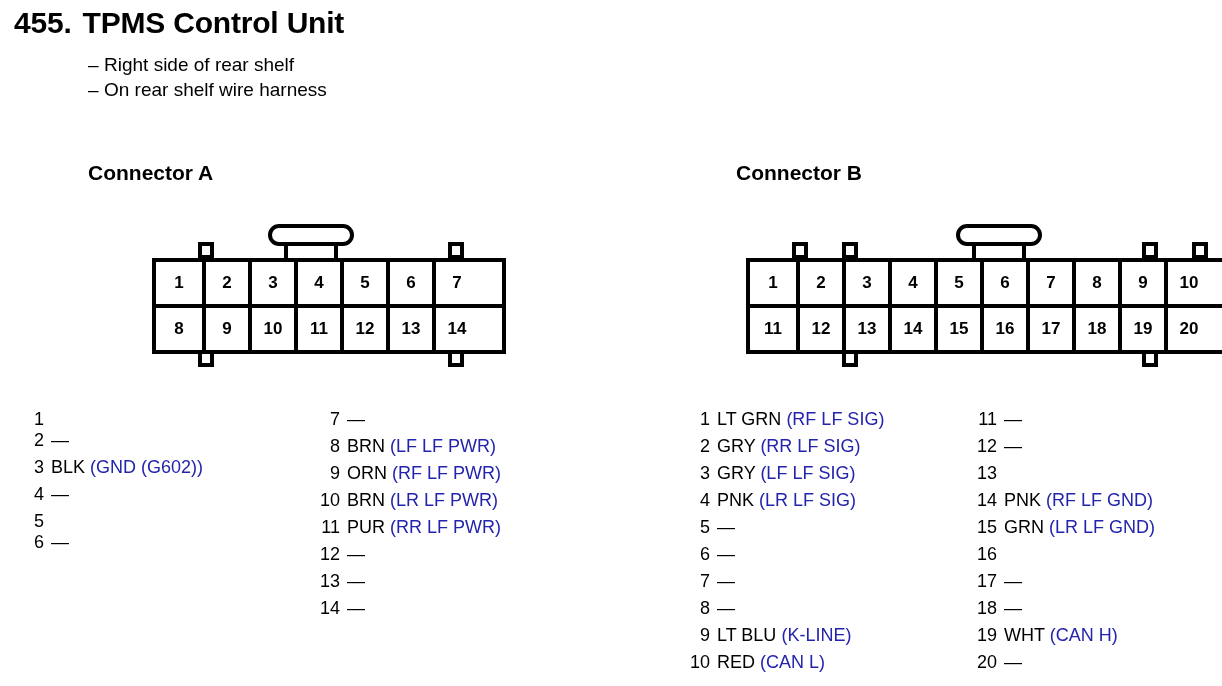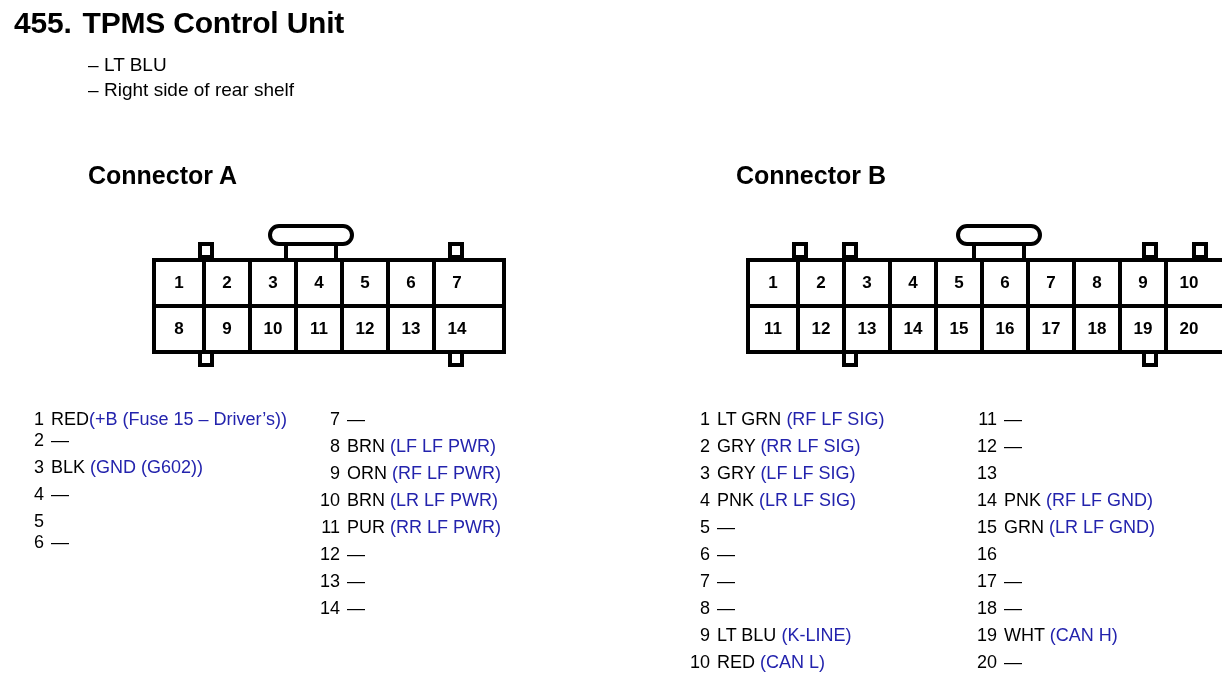--- a/index.html
+++ b/index.html
@@ -43,21 +43,21 @@
     white-space: nowrap;
   }
   #subtitle-list .dash {
     display: inline-block;
     width: 16px;
   }
 
   
   .connector-heading {
     position: absolute;
-    font-size: 25px;
+    font-size: 21px;
     font-weight: bold;
     white-space: nowrap;
   }
   #heading-a { left: 88px;  top: 161px; }
   #heading-b { left: 736px; top: 161px; }
 
   
   .connector-fig {
     position: absolute;
   }
@@ -177,22 +177,22 @@
   }
 </style>
 </head>
 <body>
 
 <div id="page-title">
   <span class="num">455.</span><span>TPMS Control Unit</span>
 </div>
 
 <div id="subtitle-list">
-    <div class="bullet-row"><span class="dash">–</span><span>LT BLU</span></div>
     <div class="bullet-row"><span class="dash">–</span><span>Right side of rear shelf</span></div>
+    <div class="bullet-row"><span class="dash">–</span><span>On rear shelf wire harness</span></div>
   </div>
 
 <div class="connector-heading" id="heading-a">Connector A</div>
 <div class="connector-fig" id="fig-a">
     <div class="tab top" style="left: 58px;"></div>
     <div class="tab top" style="left: 308px;"></div>
     <div class="tab bottom" style="left: 58px;"></div>
     <div class="tab bottom" style="left: 308px;"></div>
     <div class="clip" style="left: 128px; top: 0px;">
       <div class="neck"></div>
@@ -256,21 +256,20 @@
         <div class="conn-cell">18</div>
         <div class="conn-cell">19</div>
         <div class="conn-cell">20</div>
       </div>
     </div>
   </div>
 
 <div class="pin-list" id="pins-a-1">
     <div class="pin-row tall">
       <span class="pin-num">1</span>
-      <span class="pin-info"><span class="line pin-color">RED</span><span class="line pin-sig">(+B (Fuse 15 – Driver’s))</span></span>
     </div>
     <div class="pin-row">
       <span class="pin-num">2</span>
       <span class="pin-info"><span class="line pin-empty">—</span></span>
     </div>
     <div class="pin-row">
       <span class="pin-num">3</span>
       <span class="pin-info"><span class="line"><span class="pin-color">BLK</span> <span class="pin-sig">(GND (G602))</span></span></span>
     </div>
     <div class="pin-row">

